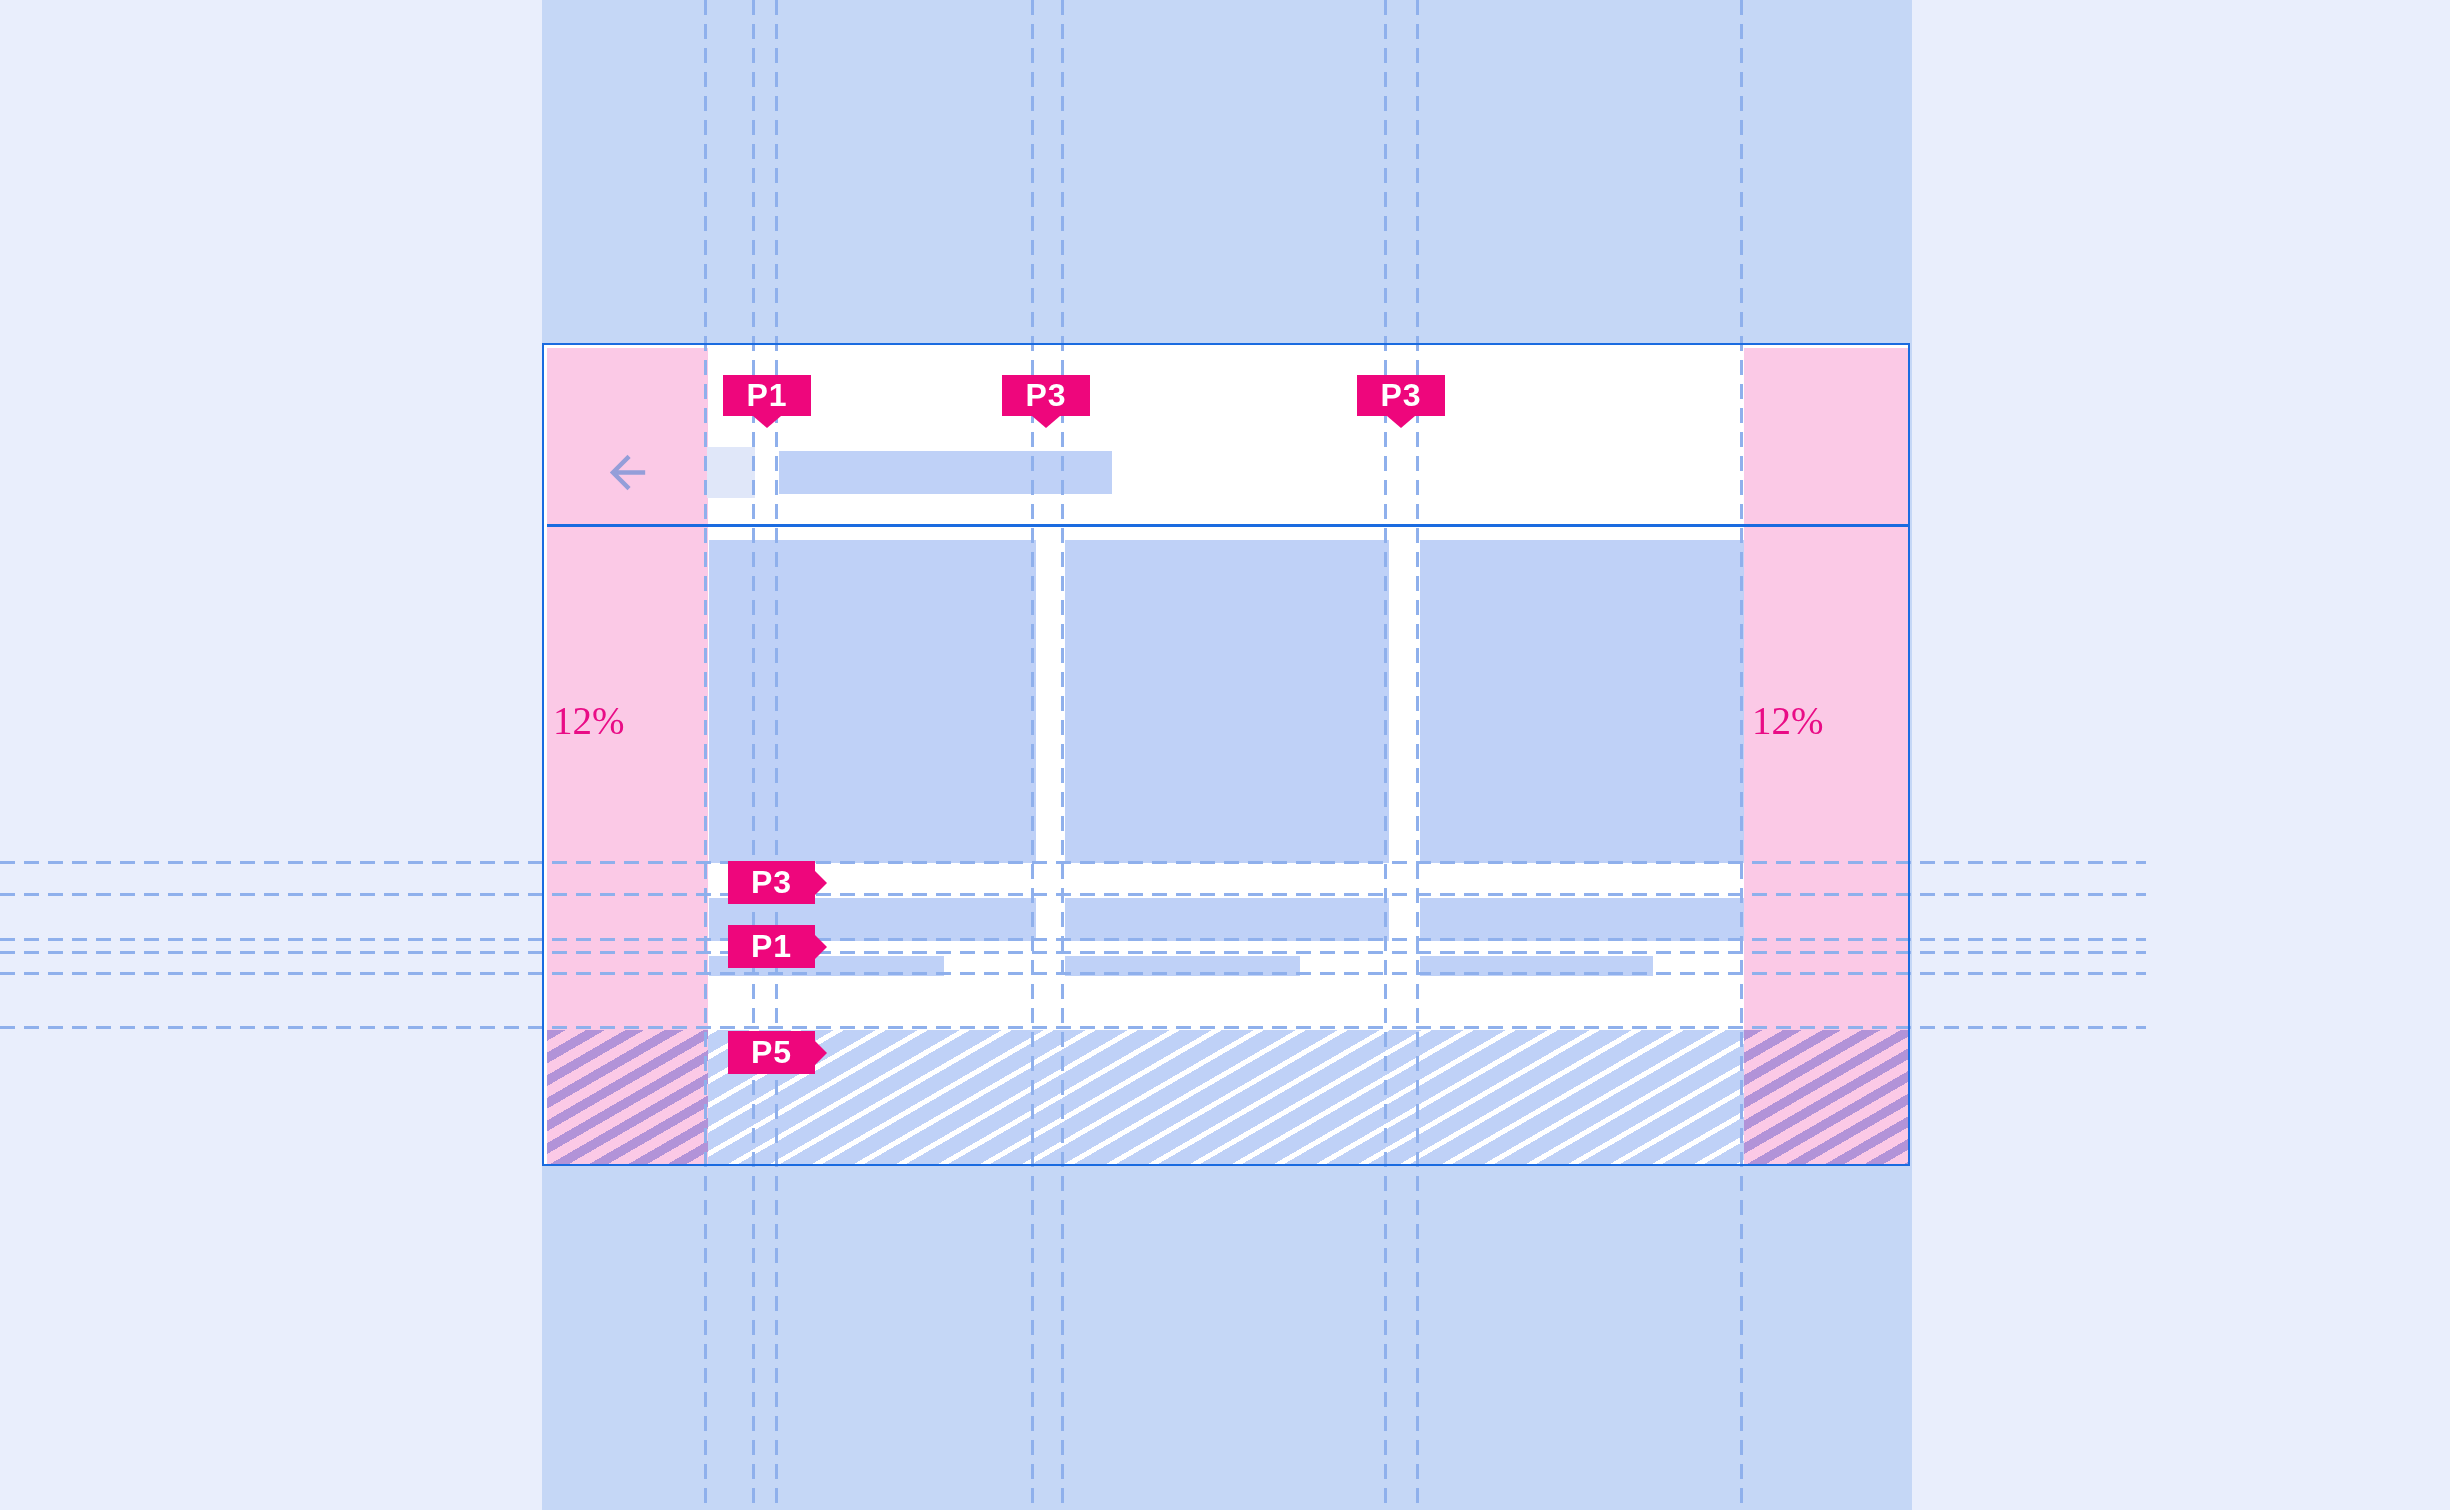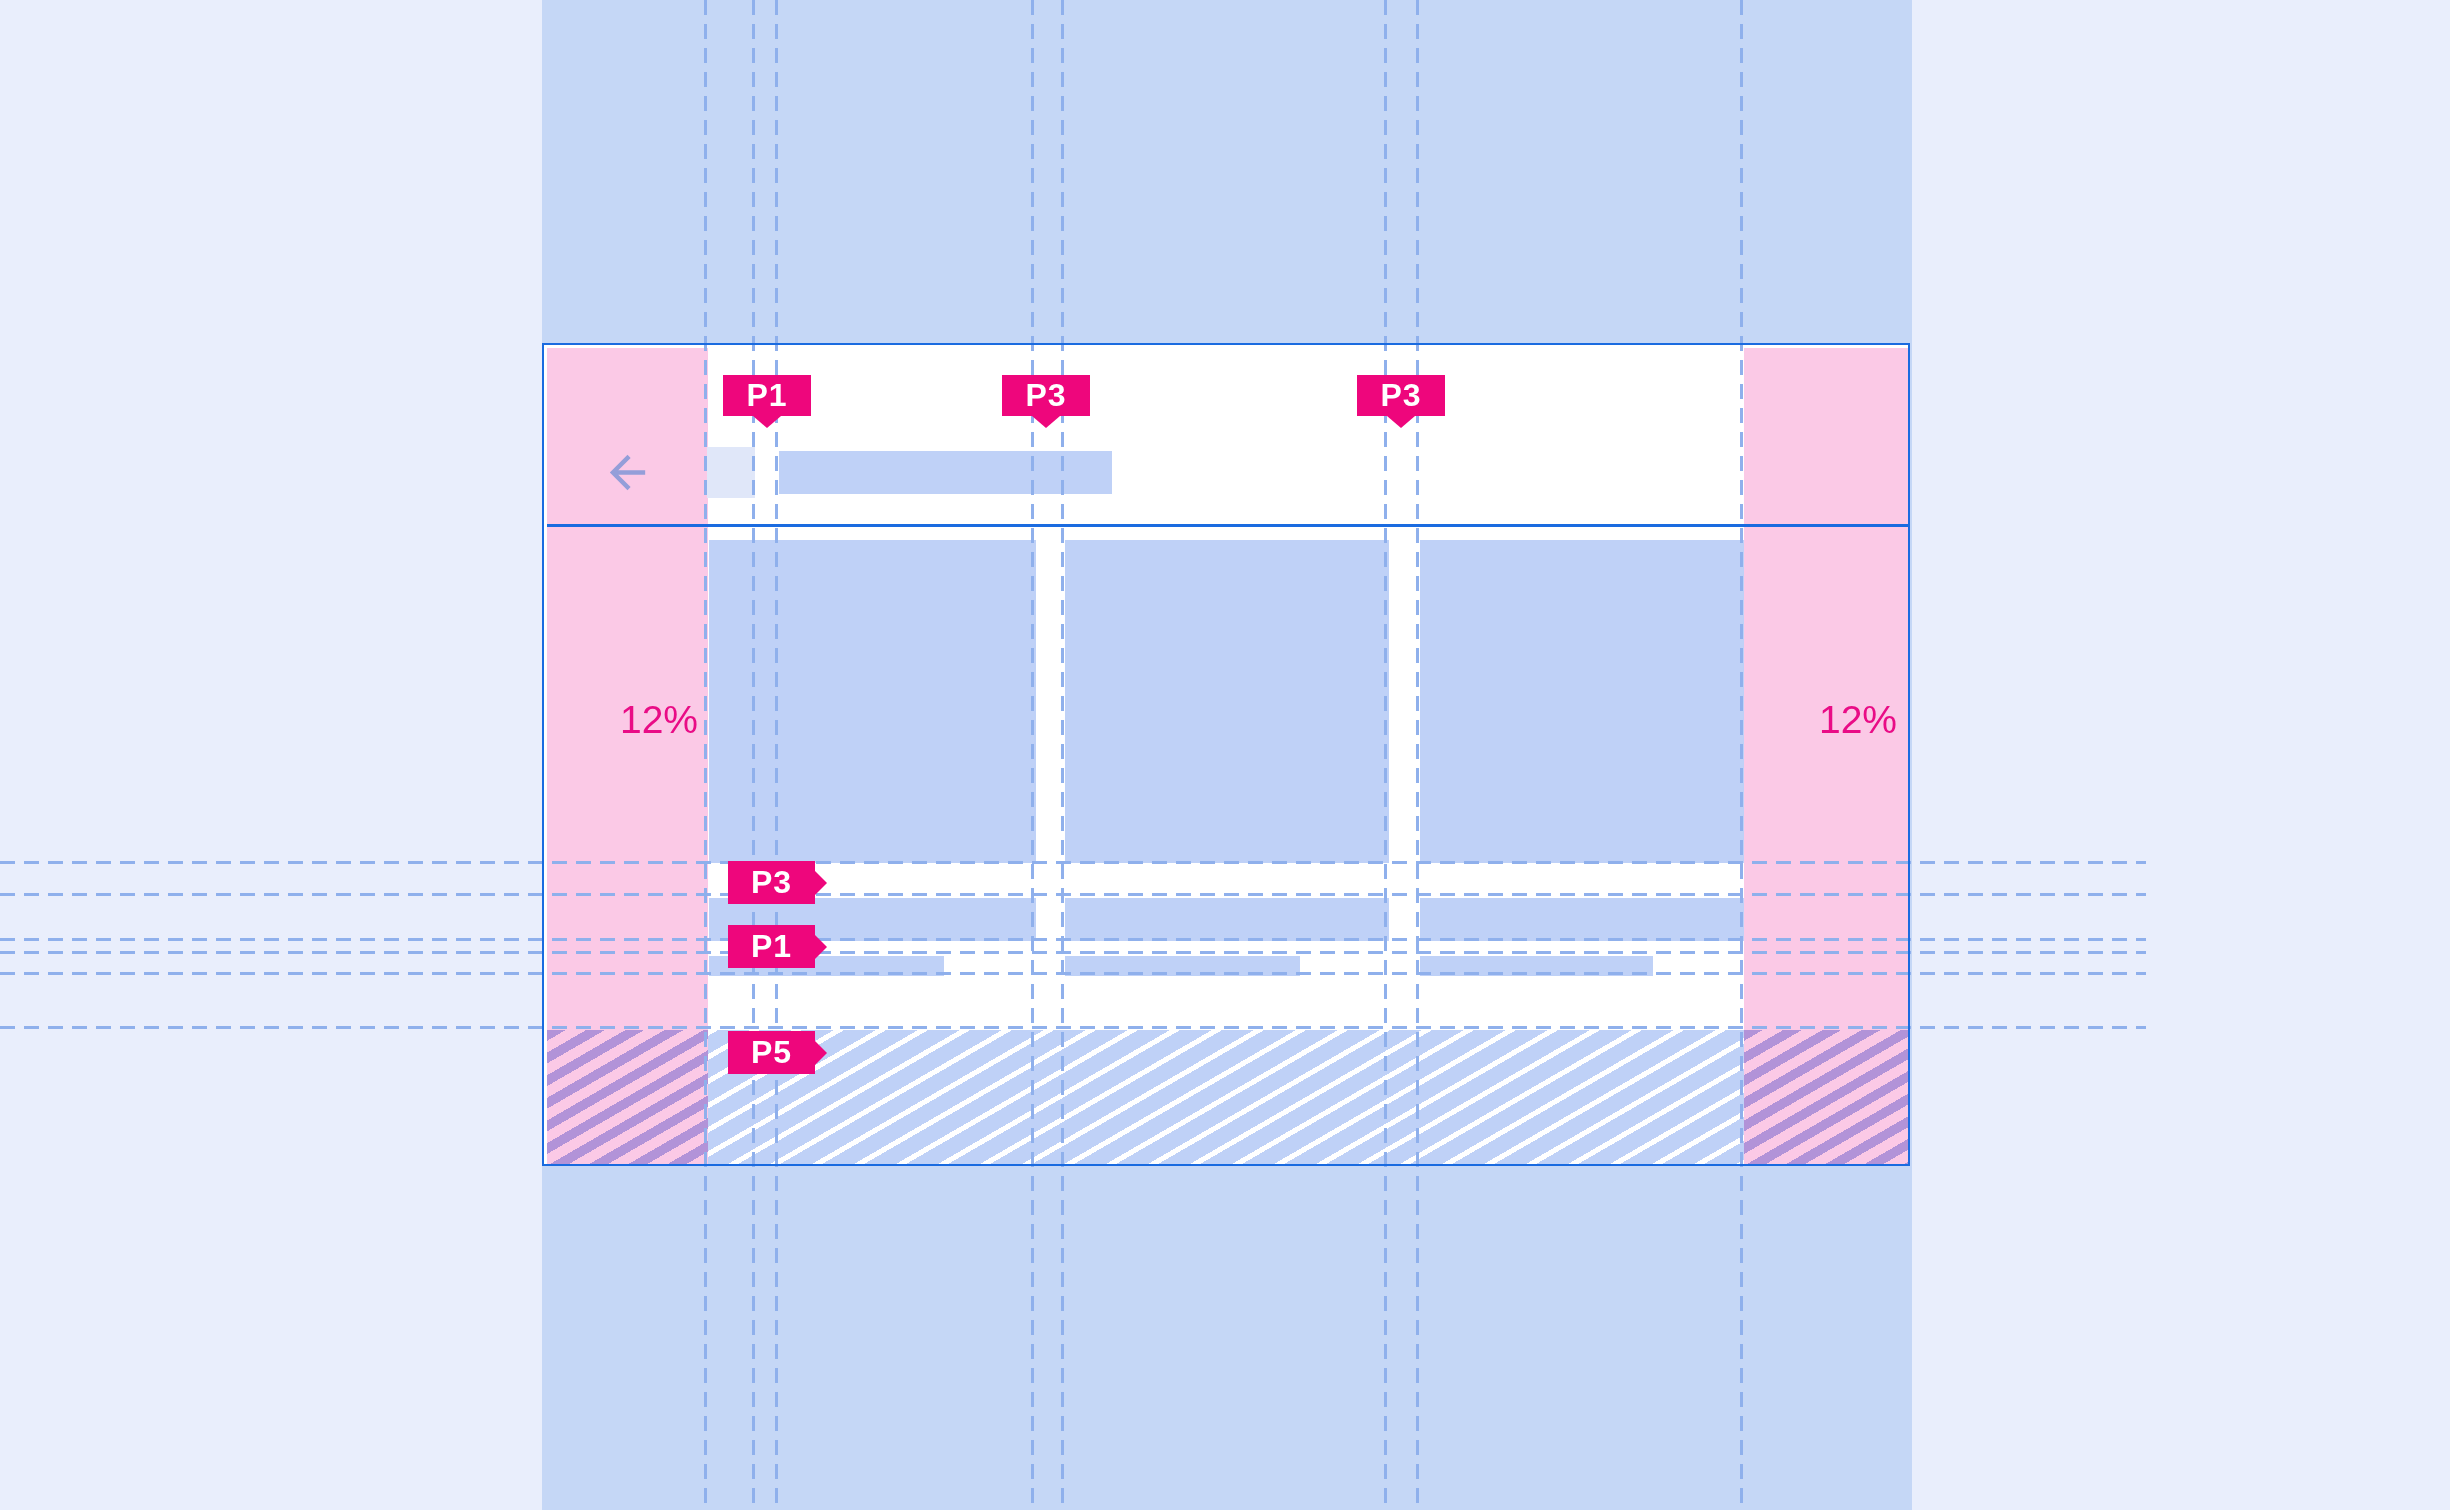--- a/index.html
+++ b/index.html
@@ -73,21 +73,21 @@
     display:flex;align-items:center;justify-content:center;z-index:40;letter-spacing:0.9px;}
   .chip.down{width:88px;height:41px;}
   .chip.down::after{content:"";position:absolute;top:100%;left:50%;transform:translateX(-50%);
     border:14.5px solid transparent;border-top:12.8px solid var(--chip-pink);border-bottom-width:0;}
   .chip.rightp{width:87px;height:43px;}
   .chip.rightp::after{content:"";position:absolute;left:100%;top:50%;transform:translateY(-50%);
     border:12.8px solid transparent;border-left:12px solid var(--chip-pink);border-right-width:0;}
 
   
   .pct{position:absolute;width:145px;top:698px;color:var(--percent-pink);font-size:39px;font-weight:500;
-    text-align:right;z-index:40;}
+    text-align:left;z-index:40;font-family:Liberation Serif, serif;}
   .pct.left{left:553px;}
   .pct.right{left:1752px;}
 </style>
 </head>
 <body>
 
 <div class="canvas">
 
   <div class="band"></div>
 

